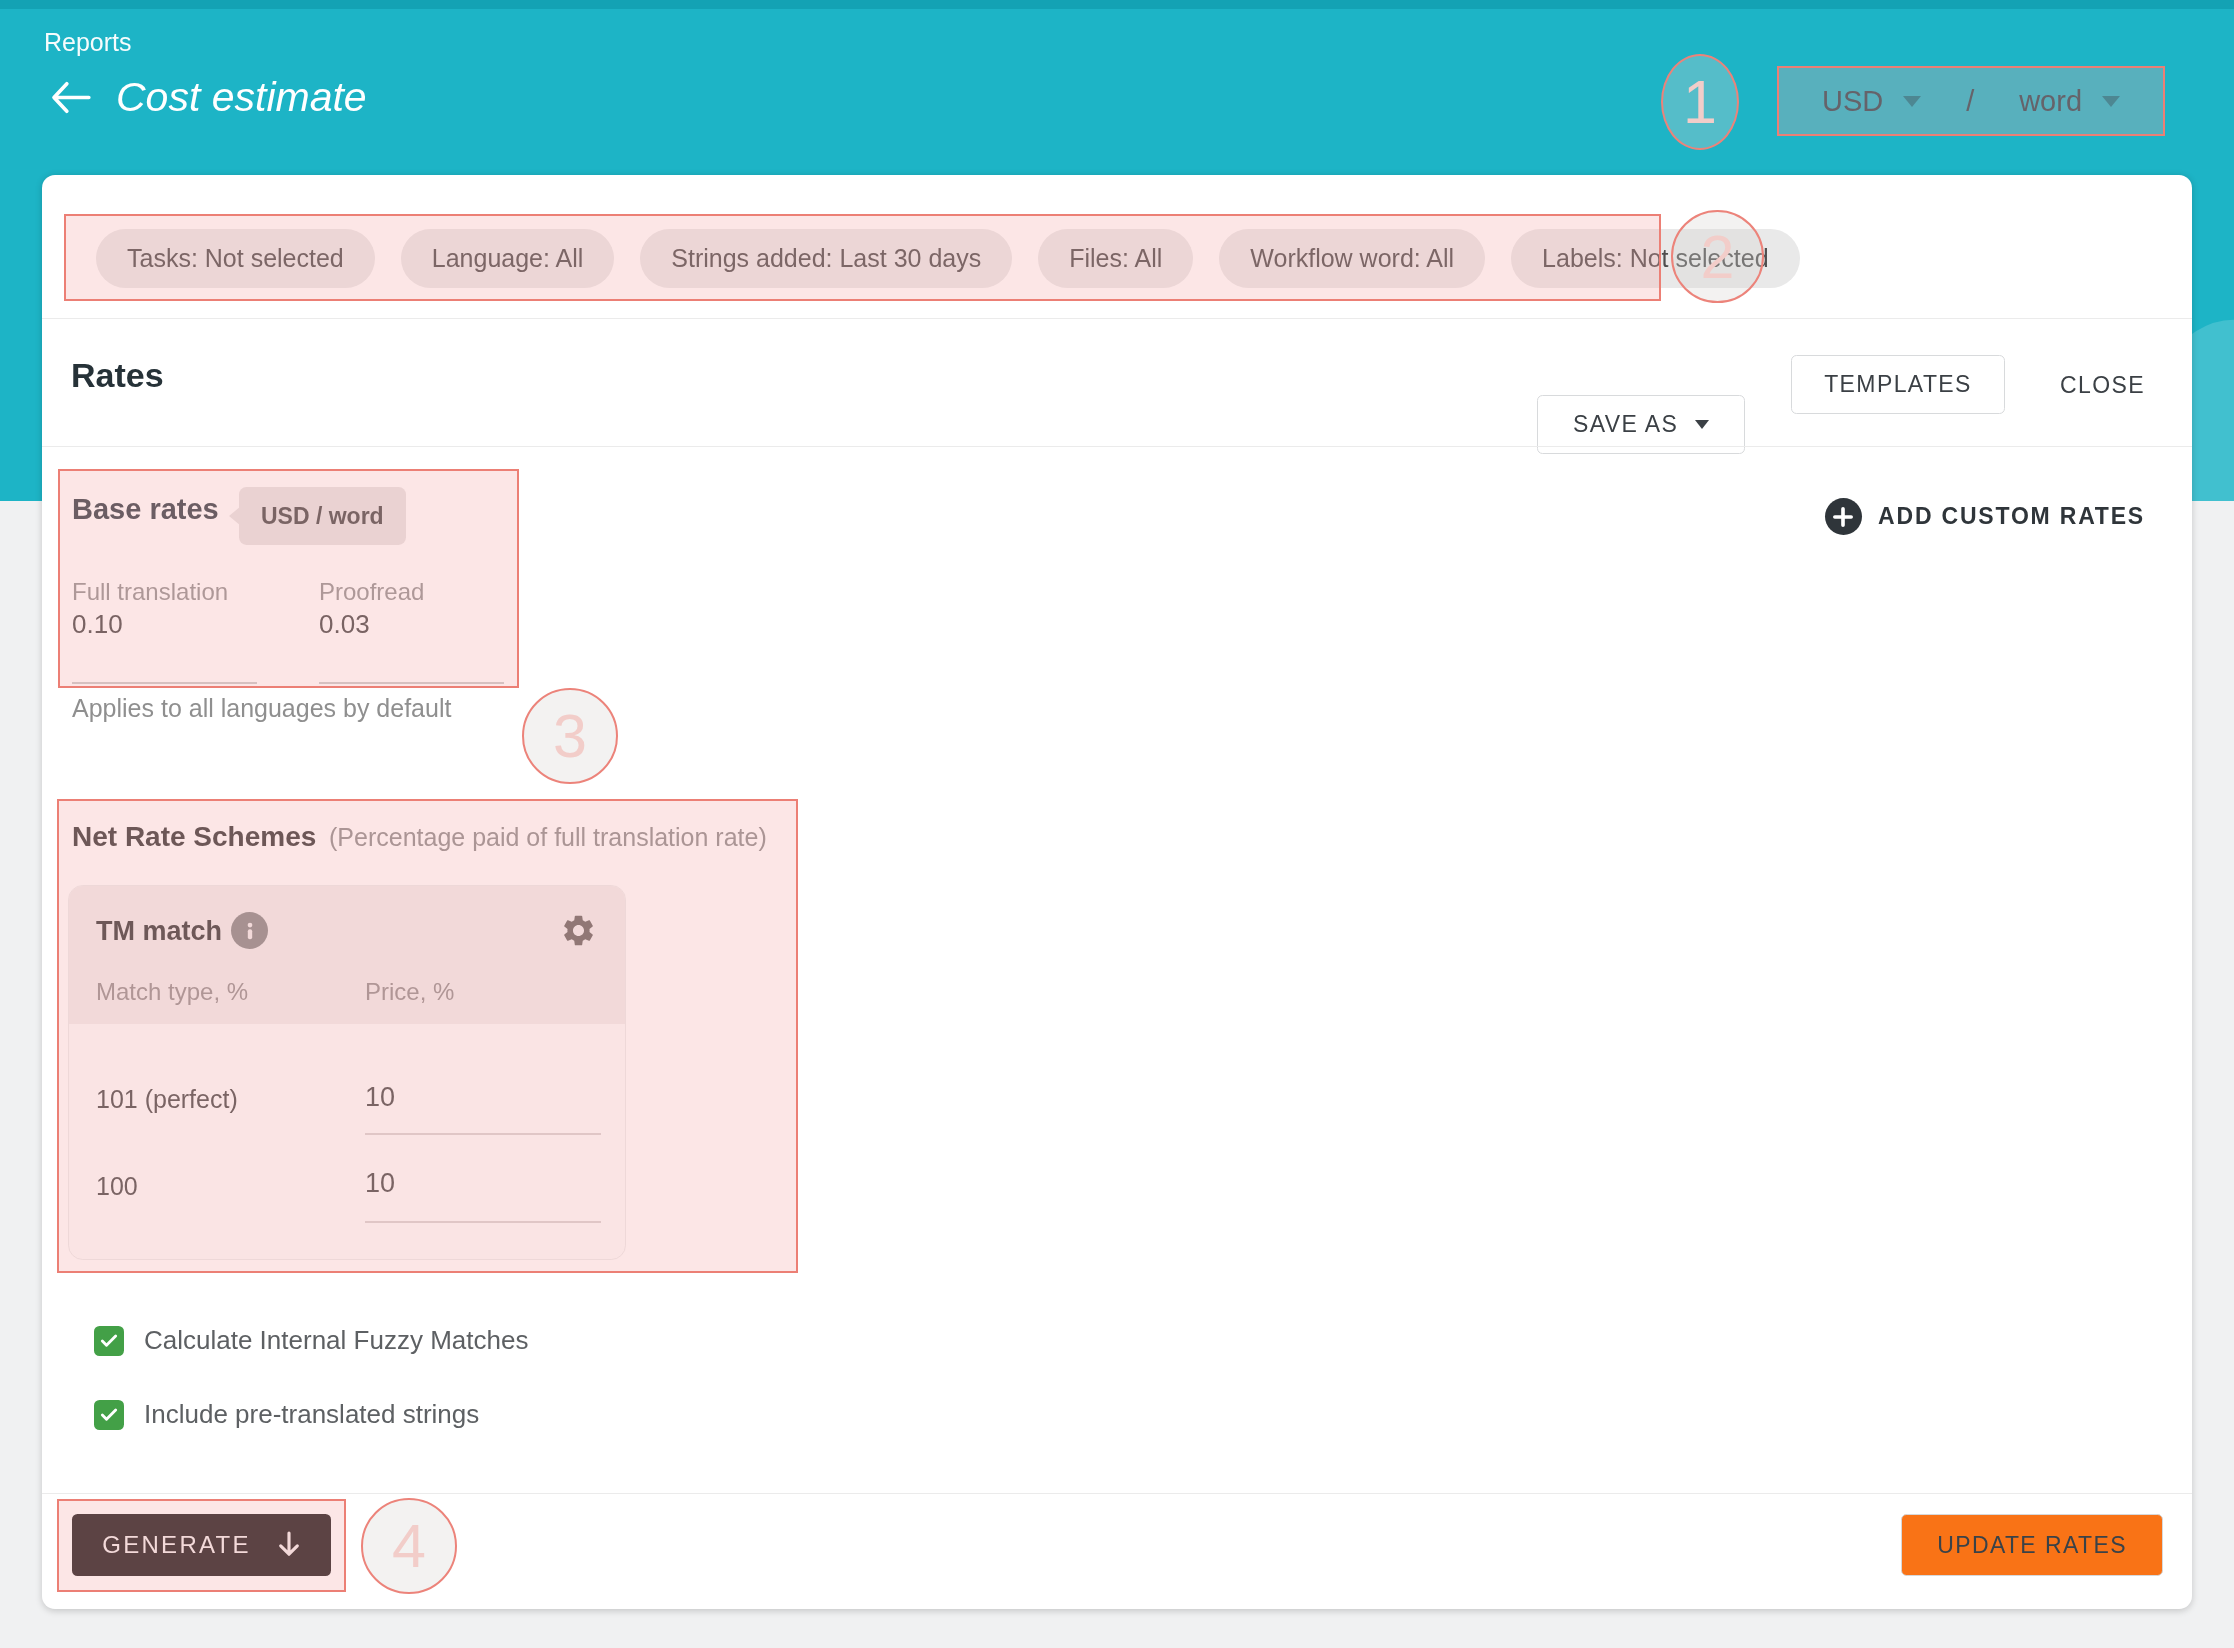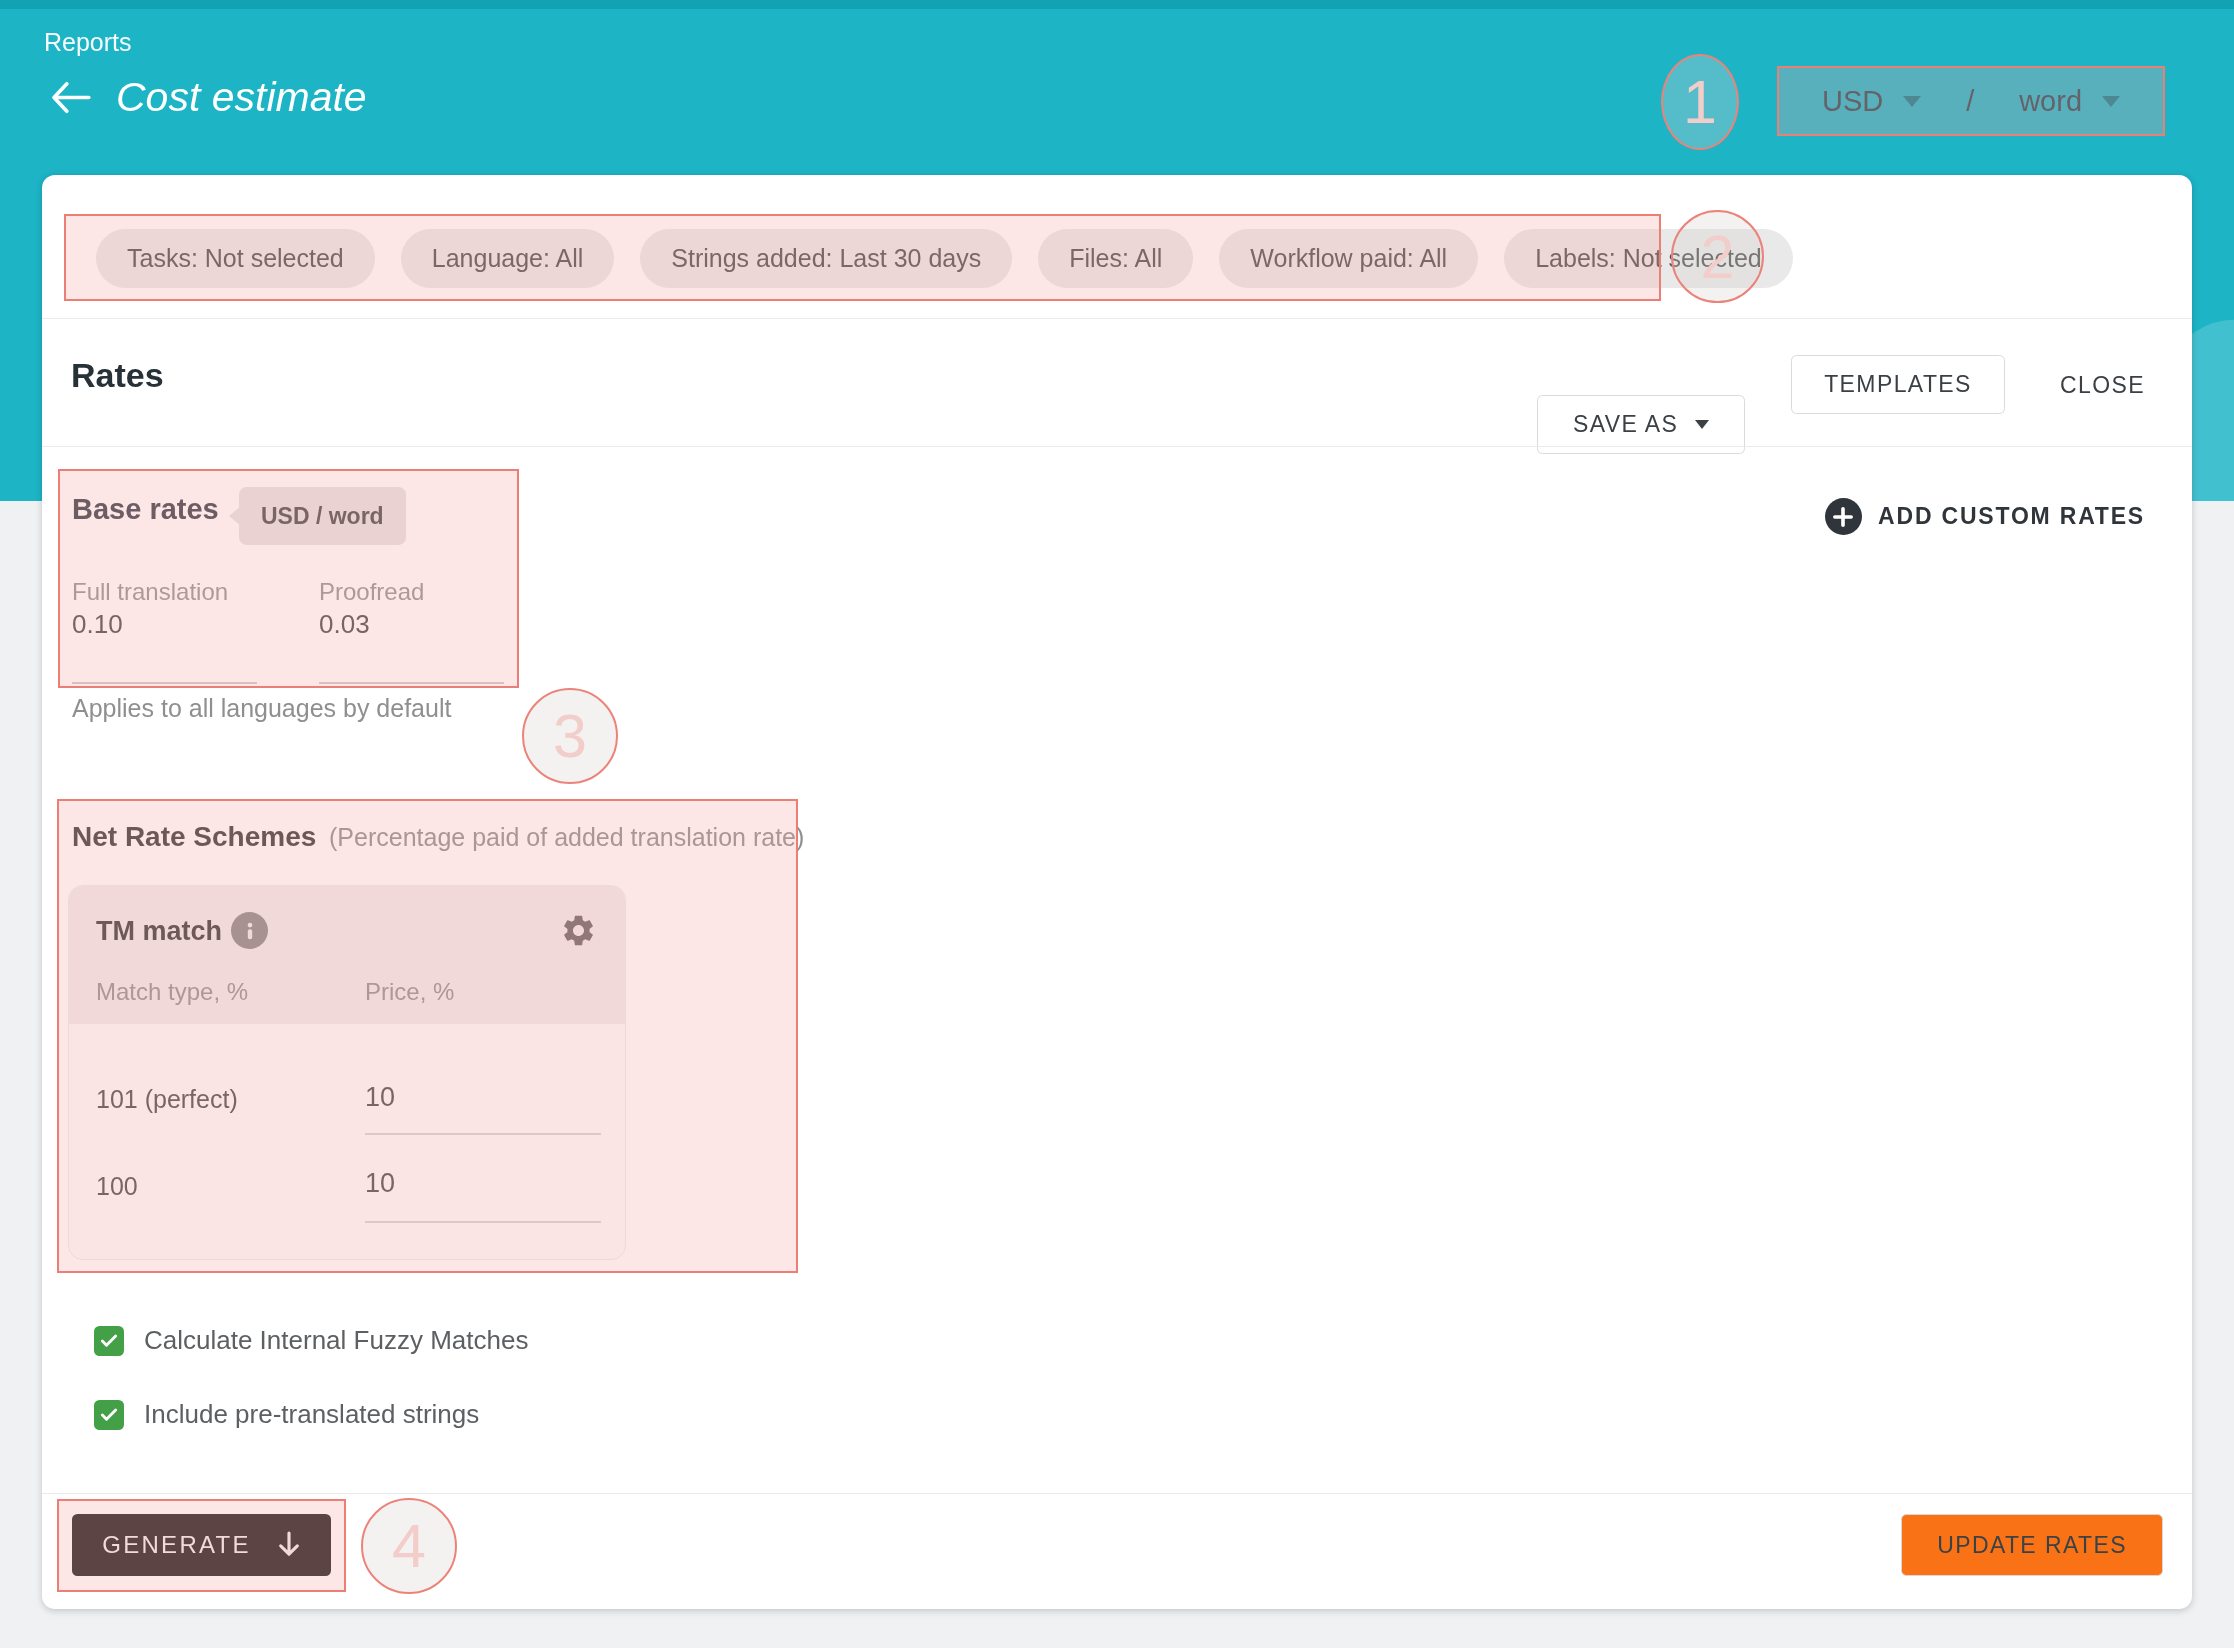--- a/index.html
+++ b/index.html
@@ -109,21 +109,21 @@
     </div>
   </div>
 
   <div class="card">
 
     <div class="chips-row">
       <div class="chip">Tasks: Not selected</div>
       <div class="chip">Language: All</div>
       <div class="chip">Strings added: Last 30 days</div>
       <div class="chip">Files: All</div>
-      <div class="chip">Workflow paid: All</div>
+      <div class="chip">Workflow word: All</div>
       <div class="chip">Labels: Not selected</div>
     </div>
 
     <div class="divider" style="top:143px;"></div>
 
     <div class="rates-title">Rates</div>
     <div class="btn-outline btn-saveas">
       <span>SAVE AS</span>
       <span class="caret-dark"></span>
     </div>
@@ -153,21 +153,21 @@
     <div class="add-custom">
       <span class="plus-circle">
         <svg width="20" height="20" viewBox="0 0 22 22">
             <path d="M11 2 V20 M2 11 H20" stroke="#ffffff" stroke-width="4" stroke-linecap="round"></path>
           </svg>
       </span>
       <span class="add-custom-label">ADD CUSTOM RATES</span>
     </div>
 
     <div class="net-title">Net Rate Schemes</div>
-    <div class="net-sub">(Percentage paid of added translation rate)</div>
+    <div class="net-sub">(Percentage paid of full translation rate)</div>
 
     <div class="tm-card">
       <div class="tm-head"></div>
       <div class="tm-title">TM match</div>
       <div class="info-circle">
         <svg width="20" height="20" viewBox="0 0 22 22">
           <circle cx="11" cy="4.5" r="2.6" fill="#f1eeee"></circle>
           <rect x="8.6" y="9" width="4.8" height="11" rx="2.2" fill="#f1eeee"></rect>
         </svg>
       </div>

